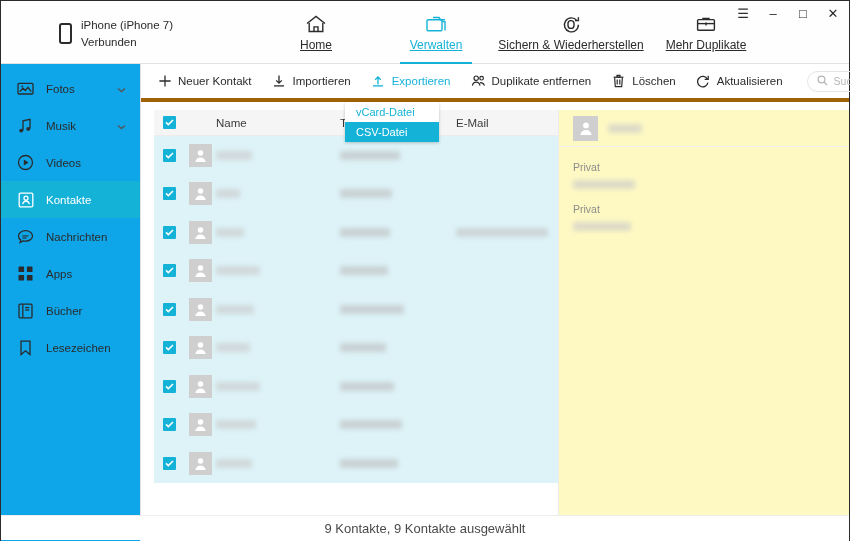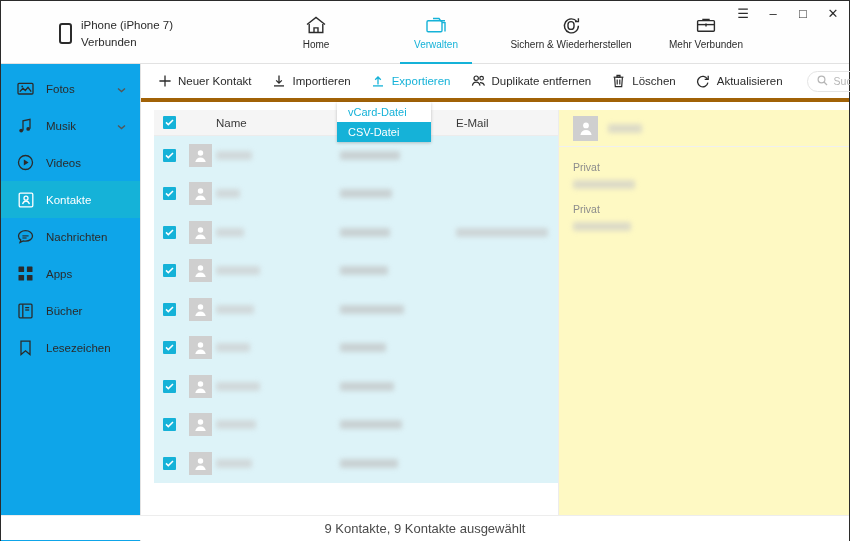--- a/index.html
+++ b/index.html
@@ -40,21 +40,21 @@
   }
   .navtab {
     position: relative;
     width: 120px; height: 63px;
     display: flex; flex-direction: column;
     align-items: center; justify-content: center;
     gap: 4px; cursor: pointer;
     color: #2b2b2b;
   }
   .navtab.wide { width: 150px; }
-  .navtab .tab-label { font-size: 10px; }
+  .navtab .tab-label { font-size: 12px; text-decoration: underline; }
   .navtab.active { color: #15b2d8; }
   .navtab.active::after {
     content: ""; position: absolute; left: 24px; right: 24px; bottom: 0;
     height: 2px; background: #15b2d8;
   }
   .navtab svg { display: block; }
 
   .wincontrols {
     position: absolute; right: 8px; top: 4px;
     display: flex; align-items: center; gap: 14px;
@@ -111,21 +111,21 @@
   }
   .searchbox input {
     border: none; outline: none; width: 84px;
     font-size: 10.5px; color: #9a9a9a; background: transparent;
     font-family: "Liberation Sans", sans-serif;
   }
   .searchbox input::placeholder { color: #b6b6b6; }
 
   
   .dropdown {
-    position: absolute; left: 196px; top: 38px;
+    position: absolute; left: 204px; top: 38px;
     width: 94px;
     background: #ffffff;
     box-shadow: 0 1px 3px rgba(0,0,0,0.22);
     z-index: 40;
   }
   .dd-item {
     height: 20px; display: flex; align-items: center;
     padding-left: 11px; font-size: 11px; color: #15b2d8;
     cursor: pointer; white-space: nowrap;
   }
@@ -253,21 +253,21 @@
 
       <div class="navtab">
         <span>
           <svg width="22" height="20" viewBox="0 0 22 20" fill="none" stroke="currentColor" stroke-width="1.4">
             <path d="M8 5.6V4.4h6v1.2"></path>
               <rect x="2.6" y="5.6" width="16.8" height="10.6" rx="1"></rect>
             <path d="M2.6 9.6h16.8"></path>
               <path d="M11 8.4v3"></path>
           </svg>
         </span>
-        <span class="tab-label">Mehr Verbunden</span>
+        <span class="tab-label">Mehr Duplikate</span>
       </div>
 
     </div>
 
     <div class="wincontrols">
       <div class="wc">☰</div>
       <div class="wc">–</div>
       <div class="wc">□</div>
       <div class="wc">✕</div>
     </div>

